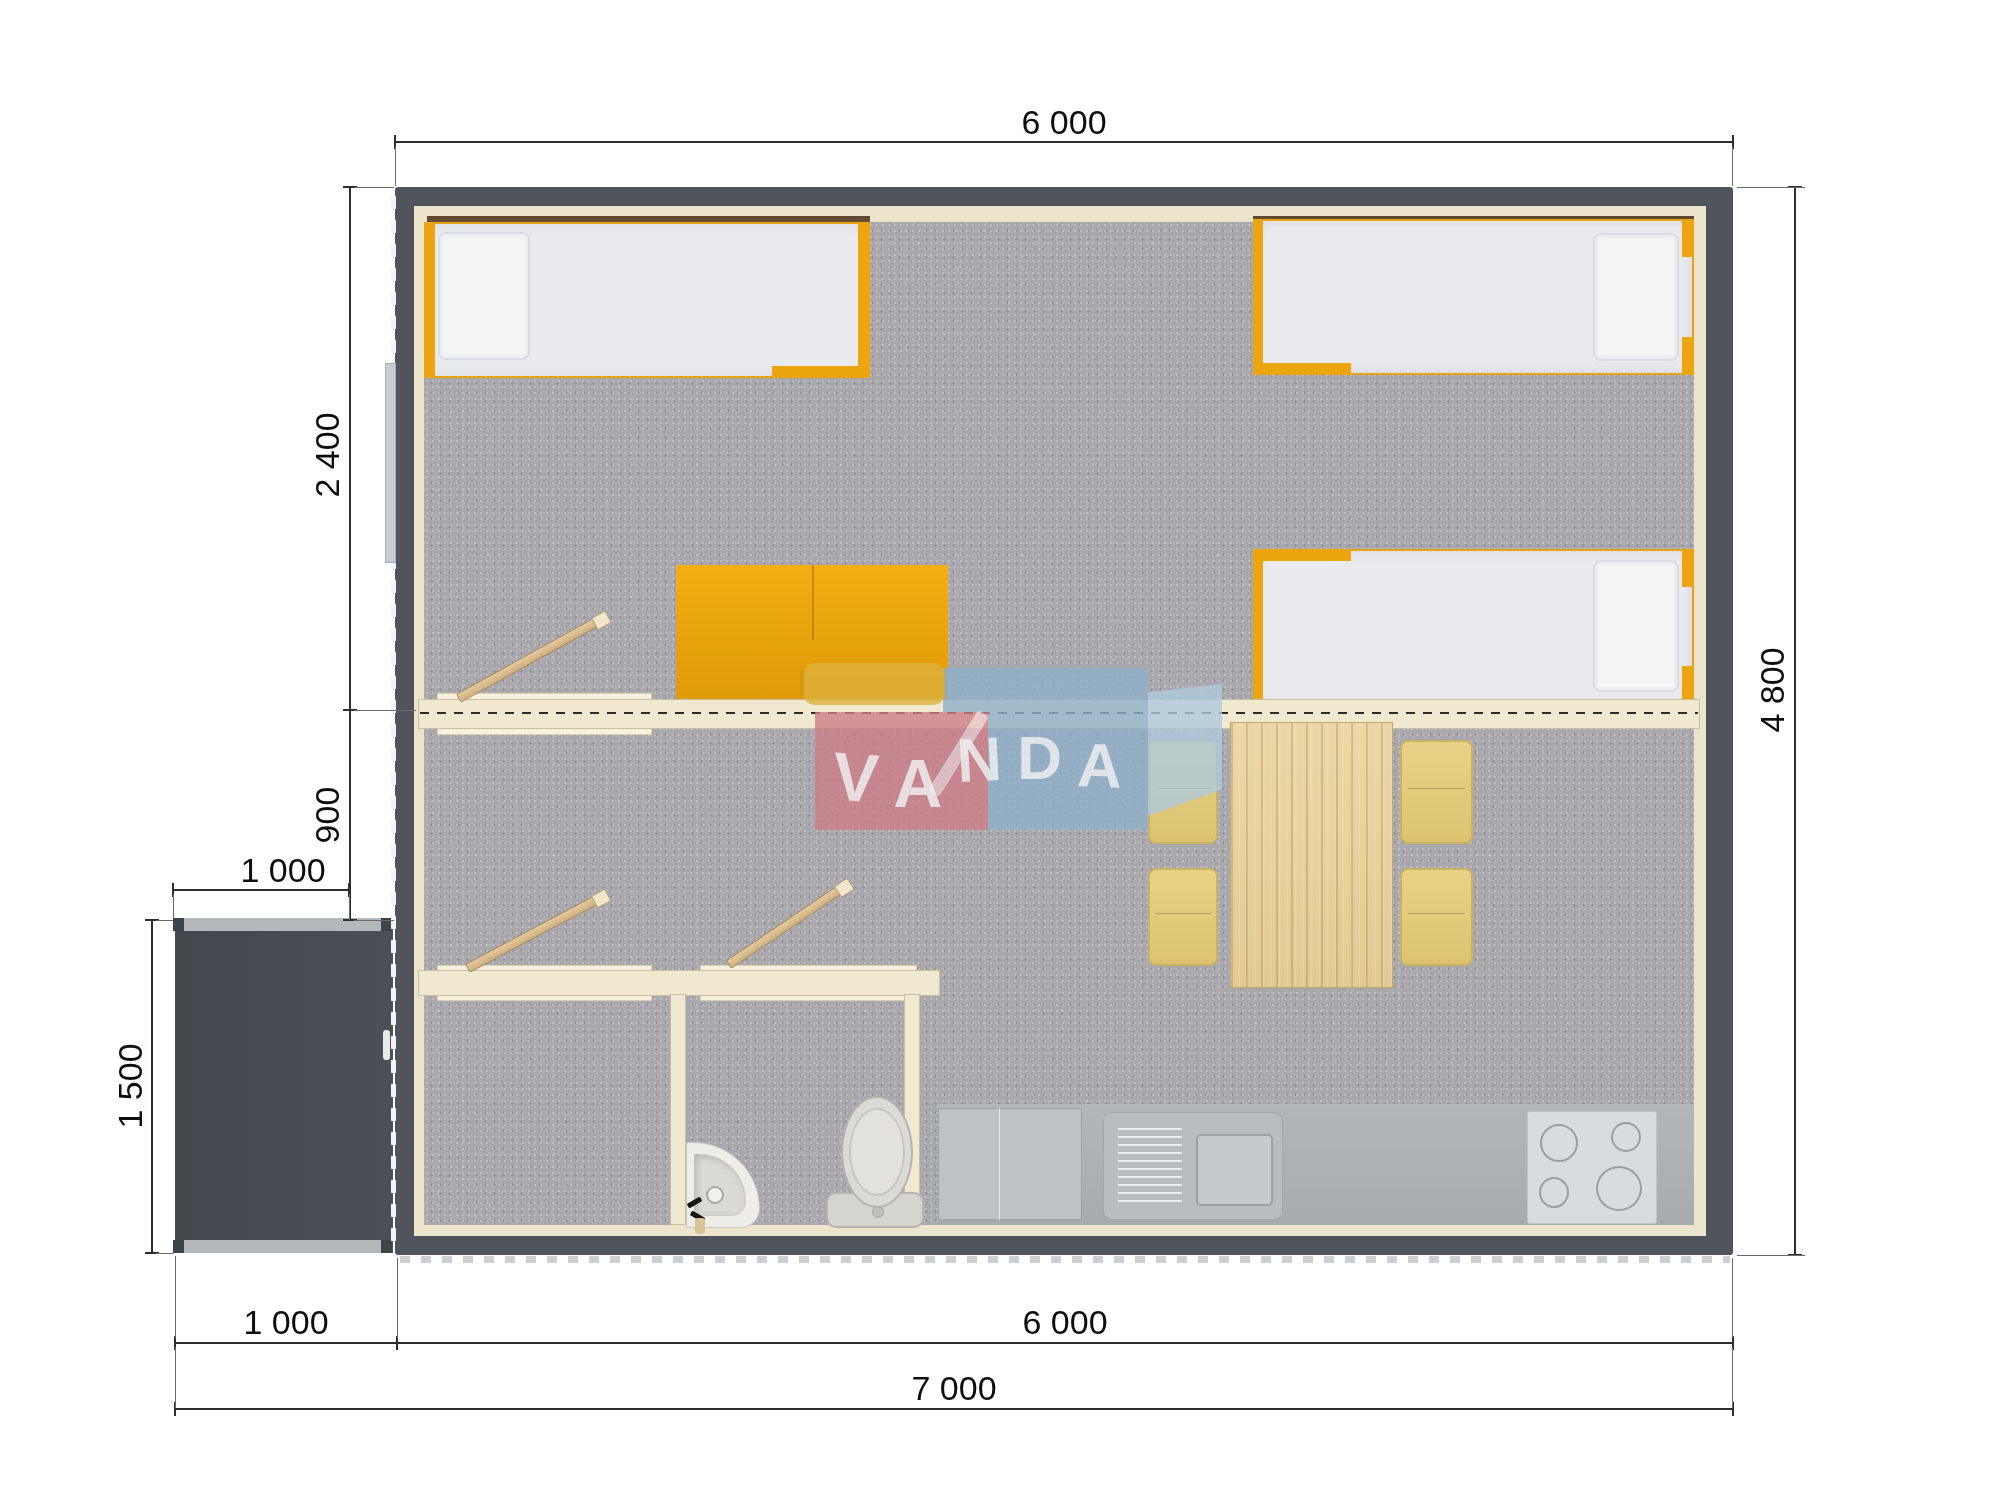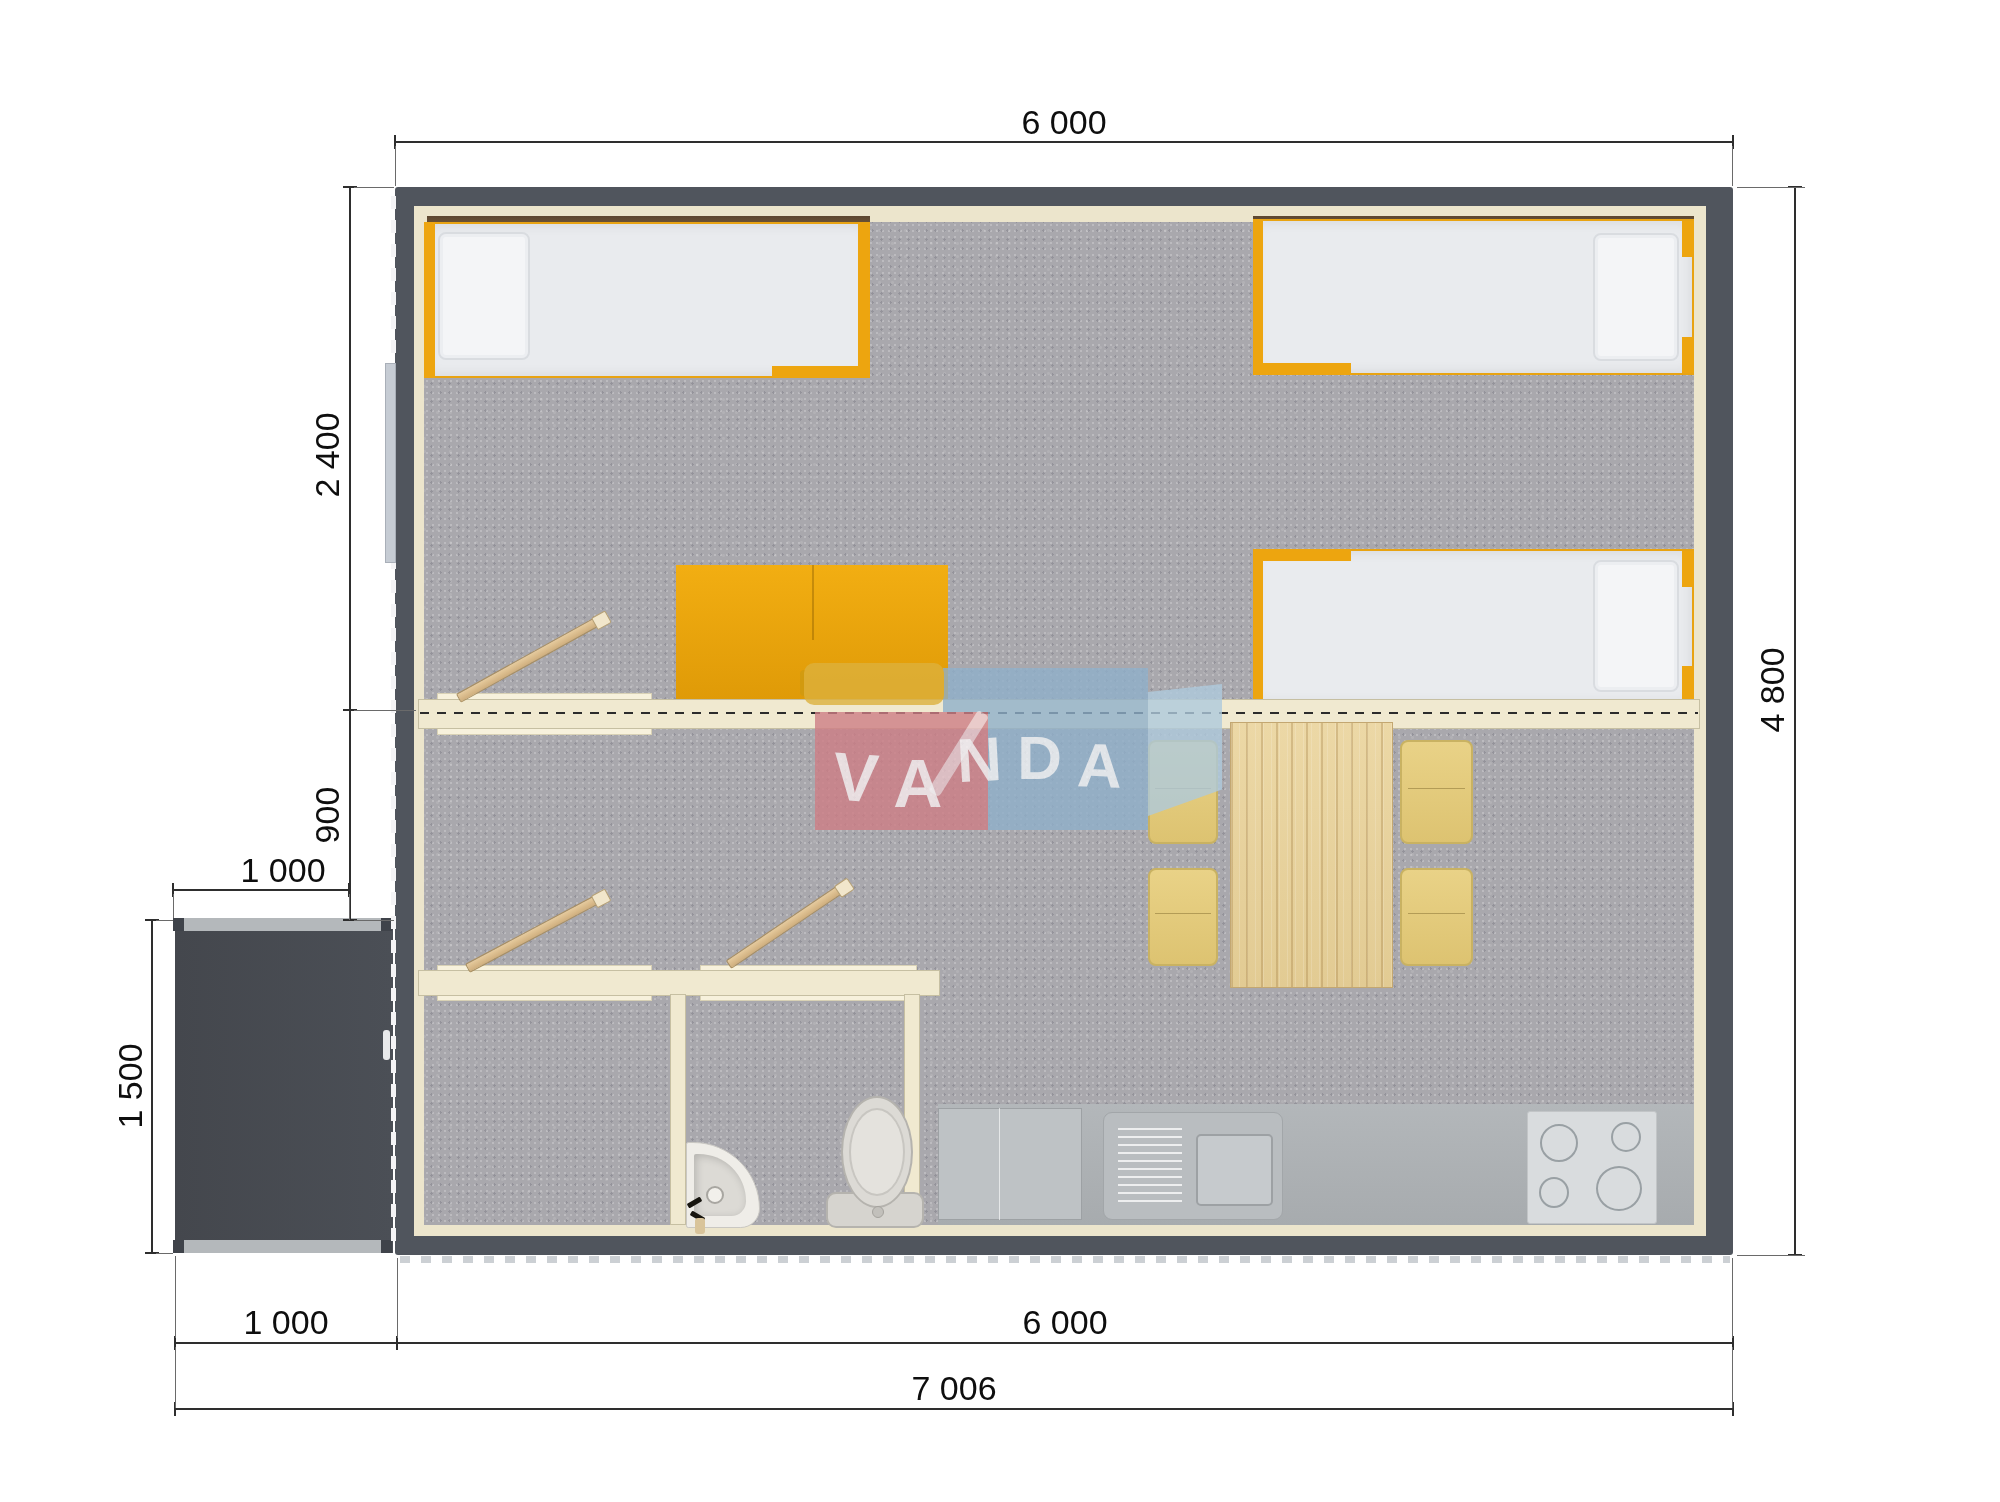--- a/index.html
+++ b/index.html
@@ -248,15 +248,15 @@
   <div class="abs ext-v" style="left:397px;top:1258px;height:80px;"></div>
   <div class="abs ext-v" style="left:1732px;top:1258px;height:80px;"></div>
   <div class="abs dim-label" style="left:186px;top:1305px;width:200px;">1 000</div>
   <div class="abs dim-label" style="left:965px;top:1305px;width:200px;">6 000</div>
 
   <div class="abs dline-h" style="left:175px;top:1408px;width:1558px;"></div>
   <div class="abs tick-v" style="left:174px;top:1402px;"></div>
   <div class="abs tick-v" style="left:1732px;top:1402px;"></div>
   <div class="abs ext-v" style="left:175px;top:1347px;height:61px;"></div>
   <div class="abs ext-v" style="left:1732px;top:1347px;height:61px;"></div>
-  <div class="abs dim-label" style="left:854px;top:1371px;width:200px;">7 006</div>
+  <div class="abs dim-label" style="left:854px;top:1371px;width:200px;">7 000</div>
 
 </div>
 
 </body></html>

